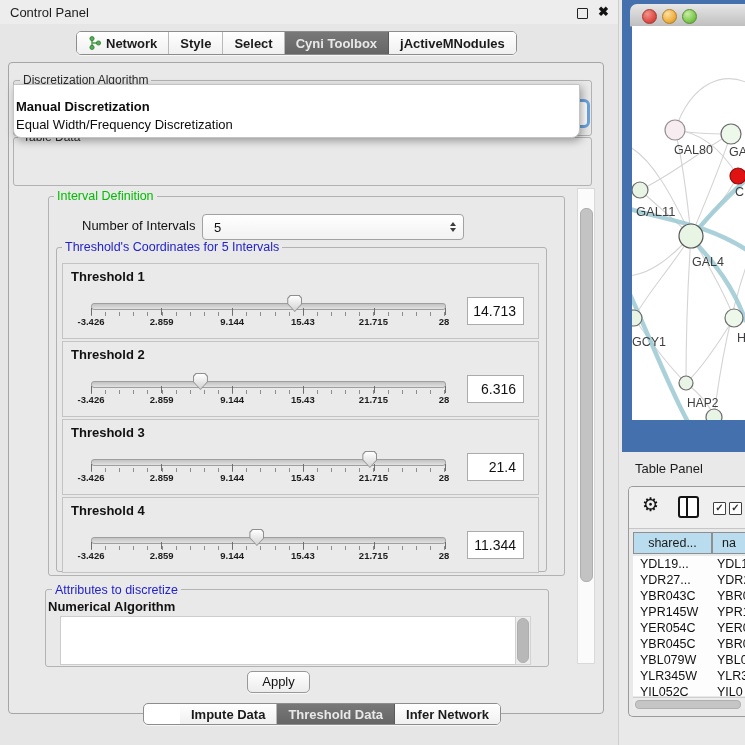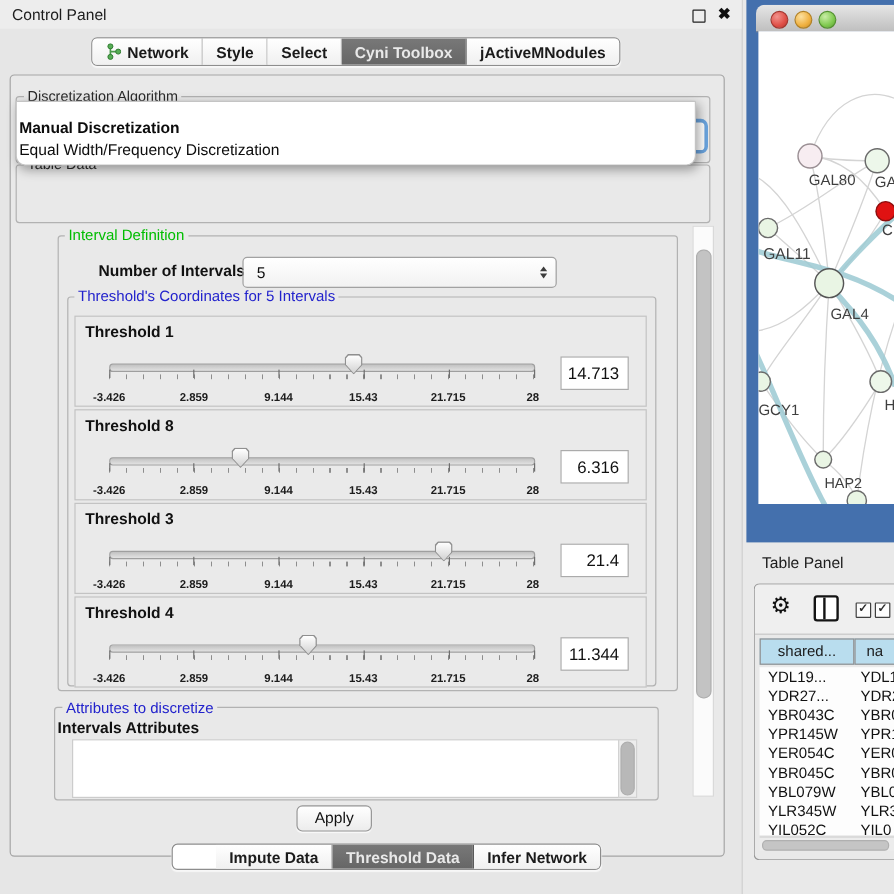--- a/index.html
+++ b/index.html
@@ -58,21 +58,21 @@
   .track{position:absolute;left:28px;top:39px;width:353px;height:5px;border-radius:3px;
     background:linear-gradient(#c2c2c2,#e2e2e2);border:1px solid #9f9f9f;}
   .thumb{position:absolute;top:31px;width:15px;height:17px;background:#8f8f8f;
     clip-path:polygon(18% 0%,82% 0%,100% 18%,100% 52%,50% 100%,0% 52%,0% 18%);}
   .thumb::after{content:"";position:absolute;inset:1px;background:linear-gradient(#ffffff,#d2d2d2);
     clip-path:polygon(18% 0%,82% 0%,100% 18%,100% 52%,50% 100%,0% 52%,0% 18%);}
   .ticks{position:absolute;left:28px;top:48px;width:354px;height:6px;
     background:repeating-linear-gradient(to right,#8d8d8d 0 1px,transparent 1px 14.12px);background-size:100% 4px;background-repeat:no-repeat;}
   .scale{position:absolute;left:28px;top:52px;width:353px;height:14px;}
   .majtick{position:absolute;top:-4px;width:1px;height:7px;background:#6e6e6e;}
-  .sclab{position:absolute;top:10px;transform:translateX(-50%);font-size:9.5px;font-weight:600;color:#1c1c1c;white-space:nowrap;}
+  .sclab{position:absolute;top:0;transform:translateX(-50%);font-size:9.5px;font-weight:600;color:#1c1c1c;white-space:nowrap;}
   .th-value{position:absolute;left:404px;top:33px;width:57px;height:28px;background:#fff;border:1px solid #ababab;
     font-family:"Liberation Sans",sans-serif;font-size:14px;color:#111;text-align:right;padding:0 7px 0 0;box-sizing:border-box;}
 
   
   .attr-list{left:60px;top:616px;width:455px;height:47px;background:#fff;border:1px solid #cccccc;overflow:hidden;position:absolute;}
   .attr-item{font-size:13px;color:#141414;padding:1px 0 0 6px;height:16px;white-space:nowrap;}
 
   .apply-btn{left:247px;top:671px;width:61px;height:20px;border:1px solid #989898;border-radius:5px;
     background:linear-gradient(#ffffff,#ececec);font-size:13px;color:#111;text-align:center;line-height:19px;position:absolute;
     box-shadow:0 1px 1px rgba(255,255,255,.8);}
@@ -164,21 +164,21 @@
   <div class="groupbox" style="left:13px;top:137px;width:577px;height:47px;"></div>
   <div class="grouptitle" style="left:20px;top:130px;color:#2b2b2b;">Table Data</div>
 
   <div class="vtrack" style="left:577px;top:188px;width:16px;height:474px;">
     <div class="vthumb" style="left:1.5px;top:19px;width:11px;height:372px;"></div>
   </div>
 
   <div class="groupbox" style="left:48px;top:196px;width:515px;height:378px;"></div>
   <div class="grouptitle" style="left:54px;top:189px;color:#00bd00;font-size:12.5px;">Interval Definition</div>
 
-  <div class="abs" style="left:82px;top:218px;font-size:13px;font-weight:bold;color:#111;">Number of Intervals</div>
+  <div class="abs" style="left:82px;top:218px;font-size:13px;font-weight:normal;color:#111;">Number of Intervals</div>
   <div class="combo" style="left:202px;top:214px;width:260px;height:24px;">
     <span class="val">5</span>
     <span class="stepper">
         <span class="tri-up"></span>
         <span class="tri-dn"></span>
       </span>
   </div>
 
   <div class="groupbox" style="left:56px;top:247px;width:489px;height:323px;"></div>
   <div class="grouptitle" style="left:62px;top:240px;color:#2222cc;font-size:12.5px;">Threshold's Coordinates for 5 Intervals</div>
@@ -200,21 +200,21 @@
           <span class="sclab" style="left: 0%;">-3.426</span>
           <span class="sclab" style="left: 20%;">2.859</span>
           <span class="sclab" style="left: 40%;">9.144</span>
           <span class="sclab" style="left: 60%;">15.43</span>
           <span class="sclab" style="left: 80%;">21.715</span>
           <span class="sclab" style="left: 100%;">28</span>
         </div>
     <input class="th-value" value="14.713" style="">
   </div>
       <div class="th-block">
-    <div class="th-label">Threshold 8</div>
+    <div class="th-label">Threshold 2</div>
     <div class="track"></div>
     <div class="thumb" style="left: 129.929px;"></div>
     <div class="ticks">
           <div class="majtick" style="left: calc(0% - 0.5px);"></div>
           <div class="majtick" style="left: calc(20% - 0.5px);"></div>
           <div class="majtick" style="left: calc(40% - 0.5px);"></div>
           <div class="majtick" style="left: calc(60% - 0.5px);"></div>
           <div class="majtick" style="left: calc(80% - 0.5px);"></div>
           <div class="majtick" style="left: calc(100% - 0.5px);"></div>
         </div>
@@ -269,21 +269,21 @@
           <span class="sclab" style="left: 60%;">15.43</span>
           <span class="sclab" style="left: 80%;">21.715</span>
           <span class="sclab" style="left: 100%;">28</span>
         </div>
     <input class="th-value" value="11.344" style="">
   </div>
     </div>
 
   <div class="groupbox" style="left:45px;top:589px;width:502px;height:76px;"></div>
   <div class="grouptitle" style="left:52px;top:583px;color:#2222cc;font-size:12.5px;">Attributes to discretize</div>
-  <div class="abs" style="left:48px;top:599px;font-size:13px;font-weight:bold;color:#111;">Intervals Attributes</div>
+  <div class="abs" style="left:48px;top:599px;font-size:13px;font-weight:bold;color:#111;">Numerical Algorithm</div>
   <div class="attr-list" id="attr-list">
       <div class="attr-item"></div>
       <div class="attr-item"></div>
       <div class="attr-item"></div>
     </div>
   <div class="vtrack" style="left:515px;top:616px;width:14px;height:47px;background:#ededed;border:1px solid #d2d2d2;">
     <div class="vthumb" style="left:1px;top:1px;width:10px;height:43px;background:#b8b8b8;"></div>
   </div>
 
   <div class="apply-btn">Apply</div>

